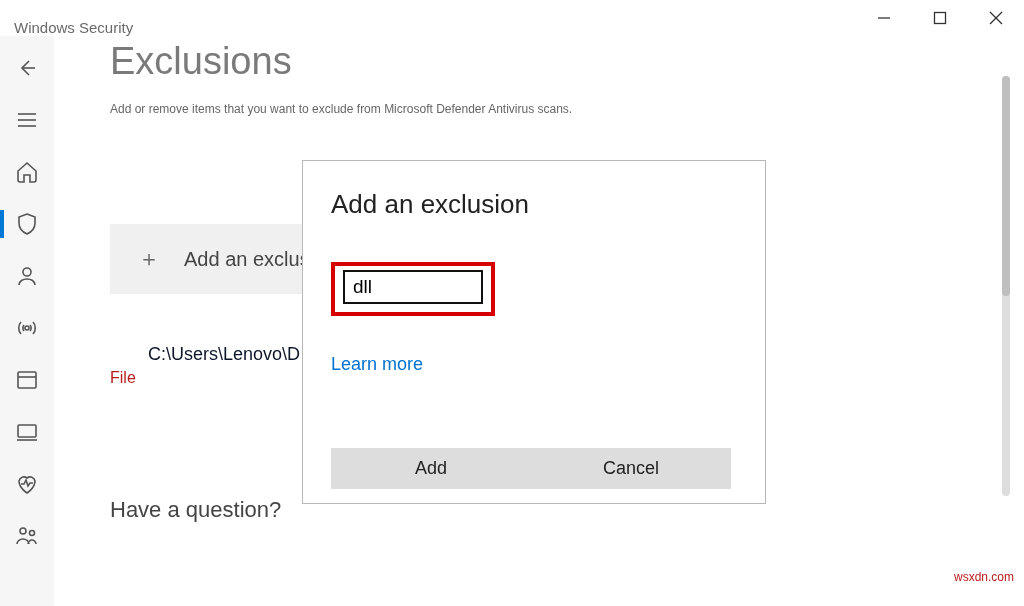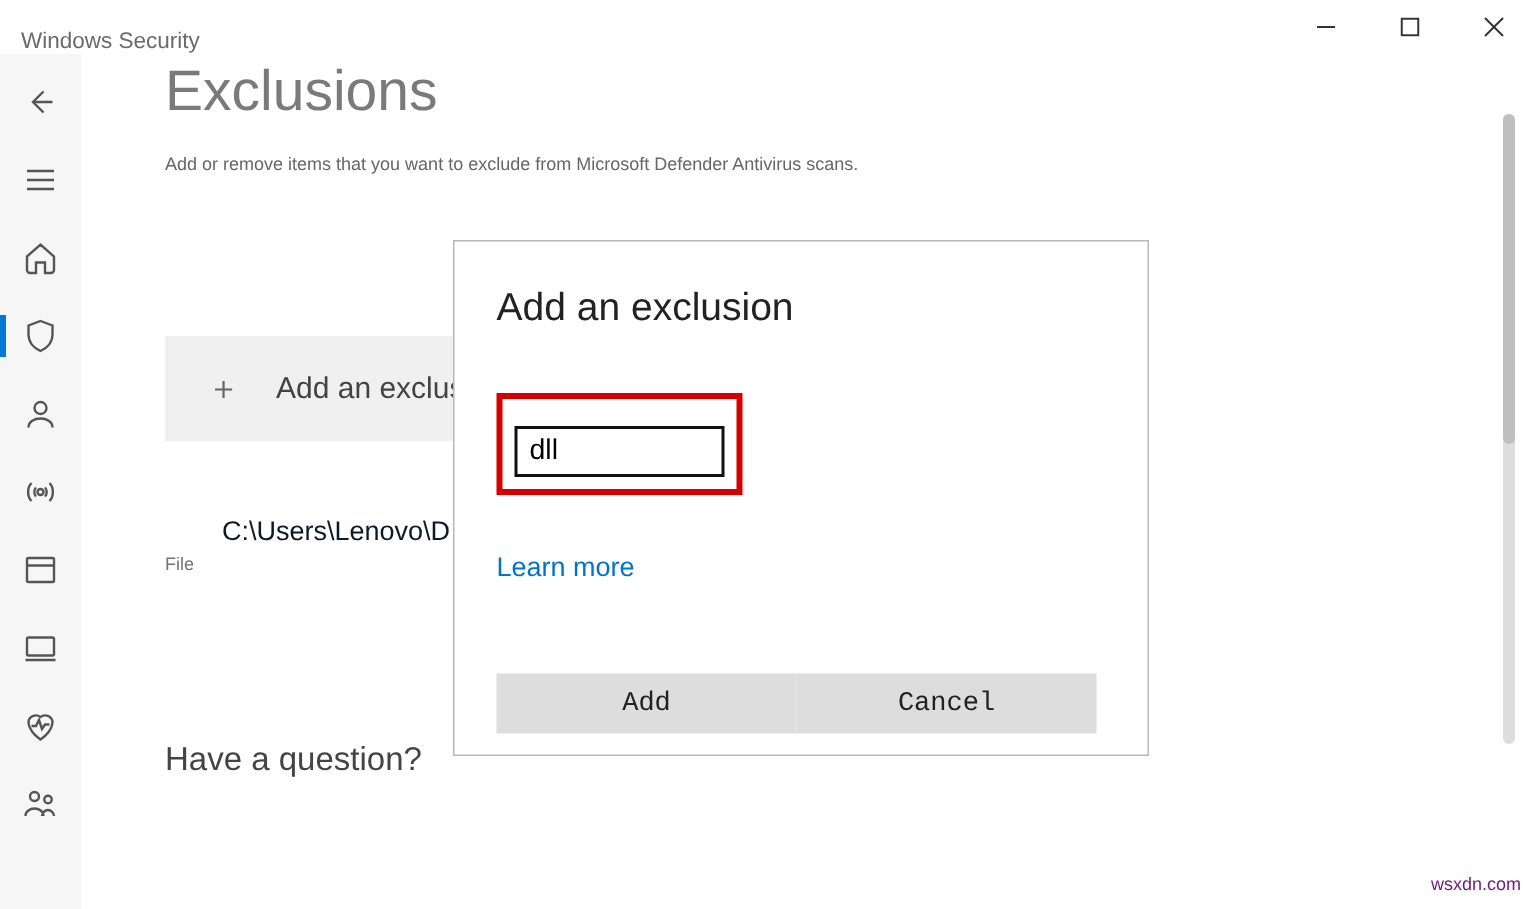--- a/index.html
+++ b/index.html
@@ -88,21 +88,21 @@
     color: #444;
     display: inline-flex;
     align-items: center;
     gap: 24px;
     width: 300px;
     text-align: left;
   }
   .add-btn .plus { font-size: 22px; color: #666; font-weight: 300; }
   .exclusion-list { margin-top: 50px; }
   .excl-path { font-size: 18px; color: #0f172a; margin-left: 38px; }
-  .excl-type { font-size: 12px; color: #737373; margin-top: 4px; }
+  .excl-type { font-size: 16px; color: #b91c1c; margin-top: 4px; }
   .help-section { margin-top: 110px; }
   .help-title { font-size: 22px; color: #444; margin-bottom: 10px; }
   .link { color: #0073cf; font-size: 17px; cursor: pointer; }
   .scrollbar {
     position: absolute;
     right: 2px;
     top: 40px;
     width: 8px;
     height: 420px;
     background: #ddd;
@@ -139,51 +139,50 @@
   .field-label {
     font-size: 19px;
     color: #222;
     display: block;
   }
   .ext-input {
     width: 140px;
     font-size: 19px;
     padding: 4px 8px;
     border: 2px solid #111;
-    margin-top: 16px;
+    margin-top: 2px;
     font-family: inherit;
   }
   .learn-more {
     margin-top: 38px;
     color: #0073cf;
     font-size: 18px;
   }
   .dialog-actions {
     position: absolute;
     bottom: 14px;
     left: 28px;
     right: 34px;
     display: flex;
-    font-family: Liberation Mono, monospace;
   }
   .dlg-btn {
     flex: 1;
     background: #ddd;
     border: none;
     padding: 10px 0;
     font-size: 18px;
     color: #222;
     font-family: inherit;
   }
   .watermark {
     position: absolute;
     right: 10px;
-    bottom: 10px;
+    bottom: 22px;
     font-size: 12px;
-    color: #701a75;
+    color: #b91c1c;
   }
   svg { display: block; }
 </style>
 </head>
 <body>
 
 <div class="titlebar">
   <span>Windows Security</span>
   <span class="spacer"></span>
   <div class="win-controls">

